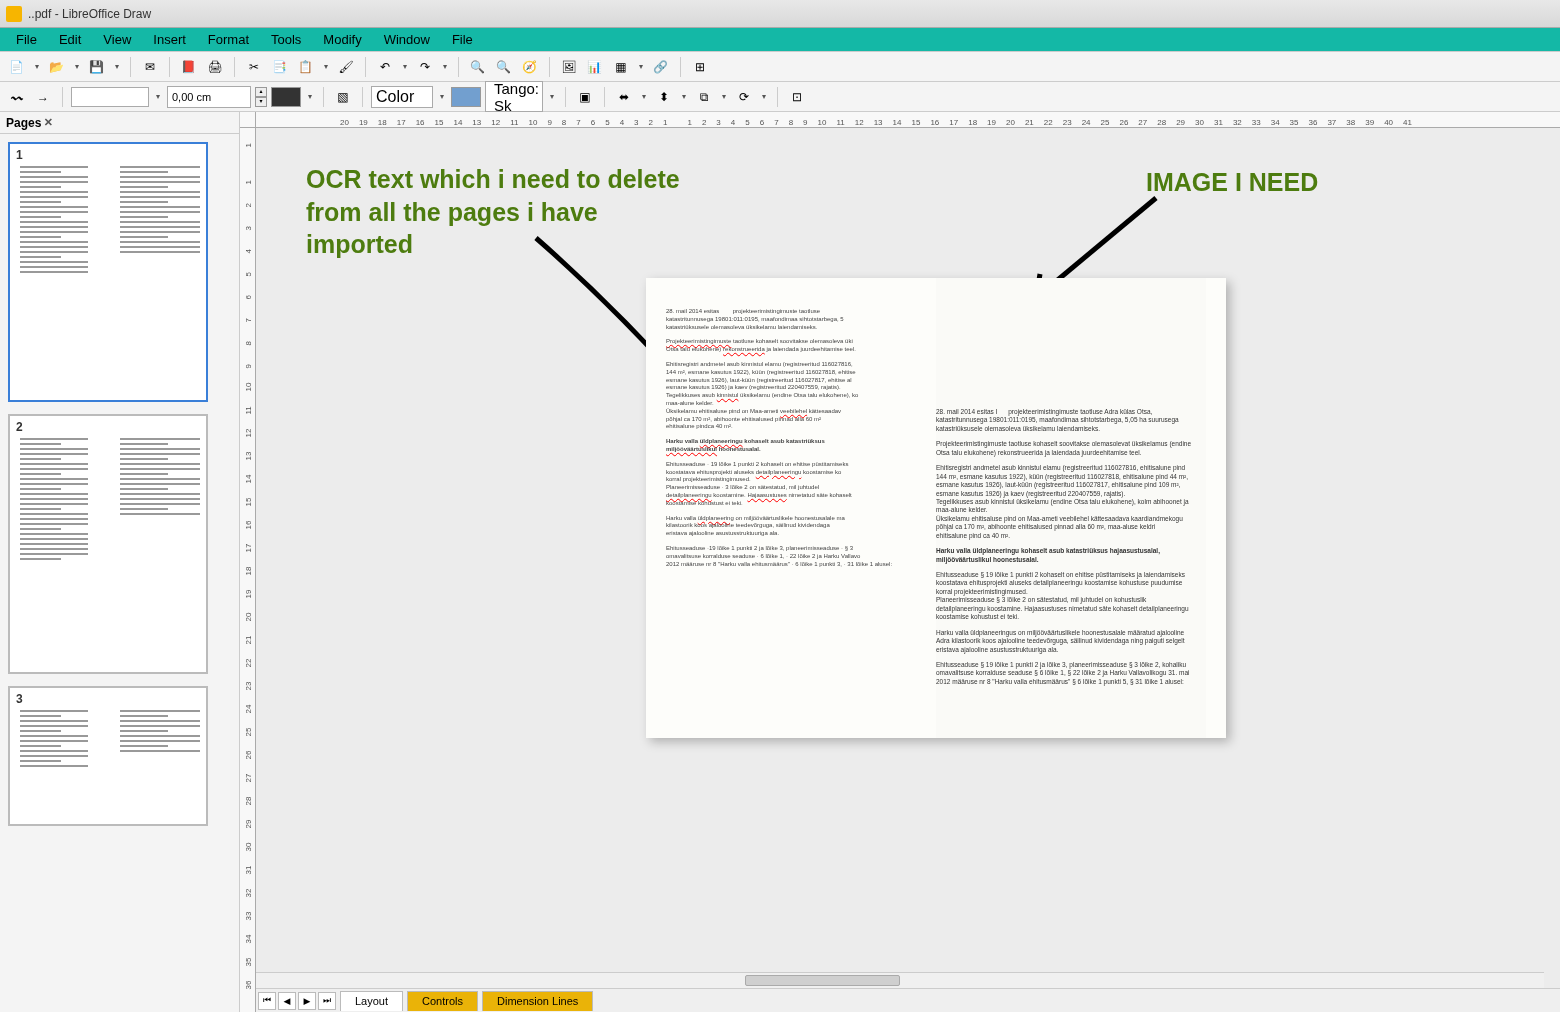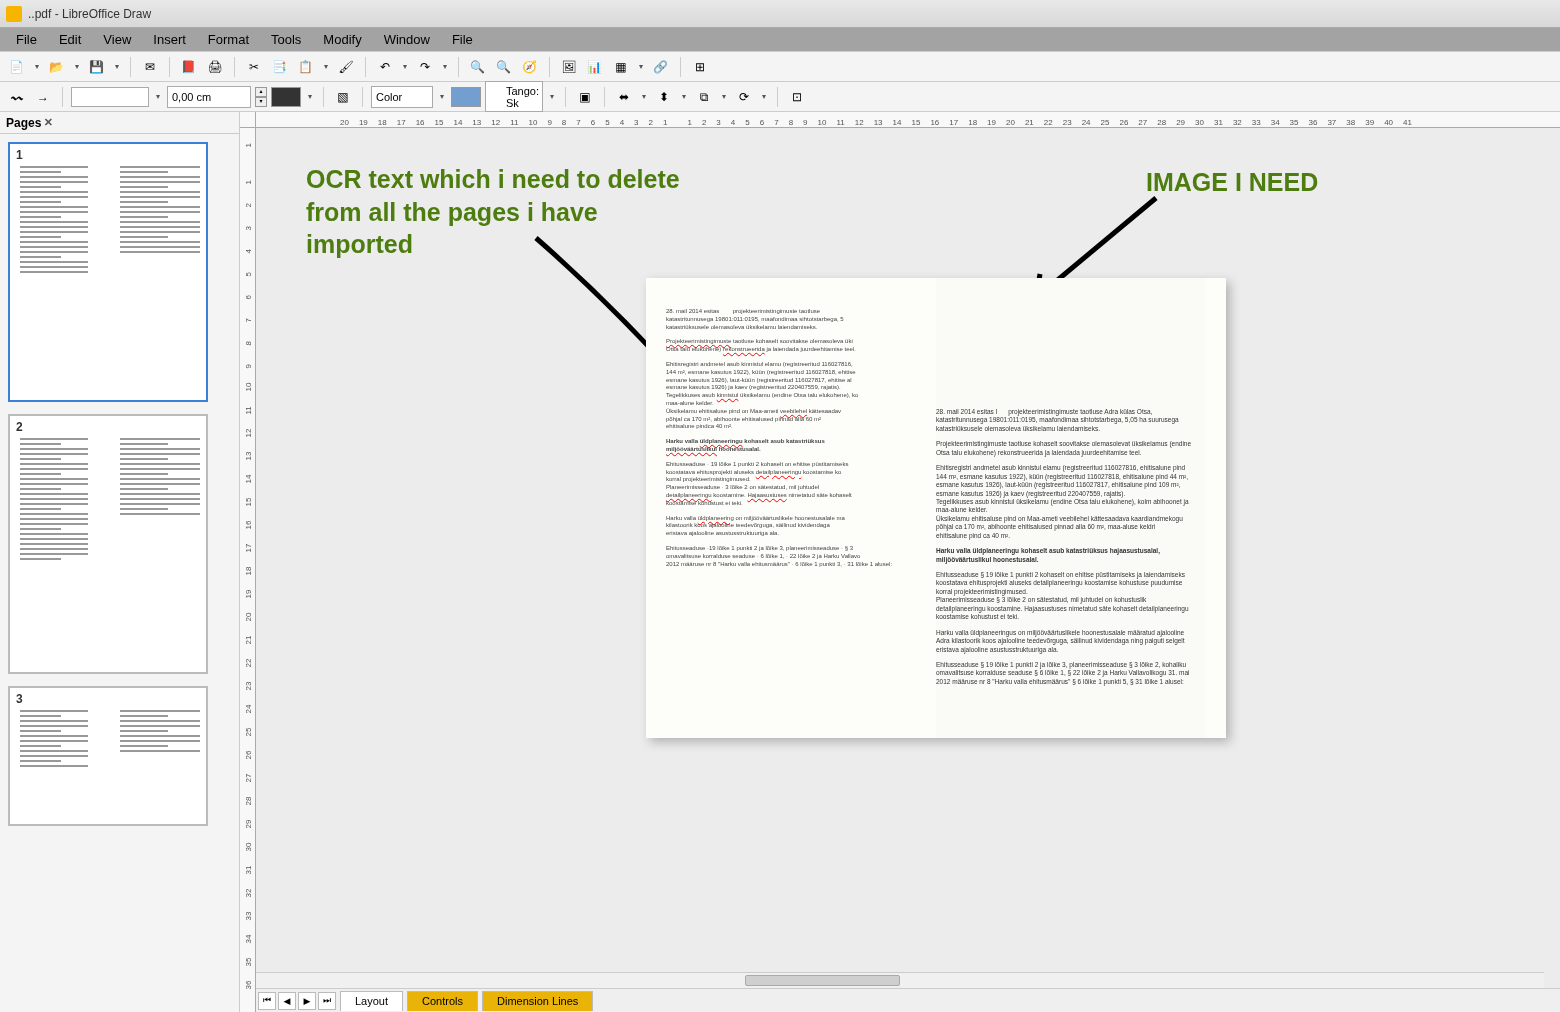--- a/index.html
+++ b/index.html
@@ -23,21 +23,21 @@
   border-bottom: 1px solid #aaa;
 }
 .titlebar .doc-icon {
   width: 16px; height: 16px;
   background: #f7b500;
   border-radius: 2px;
   margin-right: 6px;
 }
 .menubar {
   height: 24px;
-  background: #a3a3a3;
+  background: #14b8a6;
   display: flex;
   align-items: center;
   padding-left: 6px;
   gap: 2px;
   font-size: 13px;
   border-bottom: 1px solid #ccc;
 }
 .menu-item {
   padding: 3px 10px;
   cursor: default;
@@ -67,28 +67,28 @@
   border: 1px solid #aaa;
   background: #fff;
   font-size: 11px;
   padding: 0 4px;
 }
 .color-swatch { width: 30px; height: 20px; border:1px solid #999; }
 .fill-label {
   width: 62px; height: 22px;
   border: 1px solid #aaa;
   background: #fff;
-  font-size: 11px; padding: 4px 4px;
+  font-size: 16px; padding: 4px 4px;
   display: flex; align-items: center;
 }
 .fill-name {
   width: 58px; height: 31px;
   border: 1px solid #aaa;
   background: #fff;
-  font-size: 11px; padding: 0 20px;
+  font-size: 15px; padding: 0 8px;
   display: flex; align-items: center;
 }
 .main {
   display: flex;
   height: 900px;
 }
 .pages-panel {
   width: 240px;
   background: #f4f4f4;
   border-right: 1px solid #ccc;

